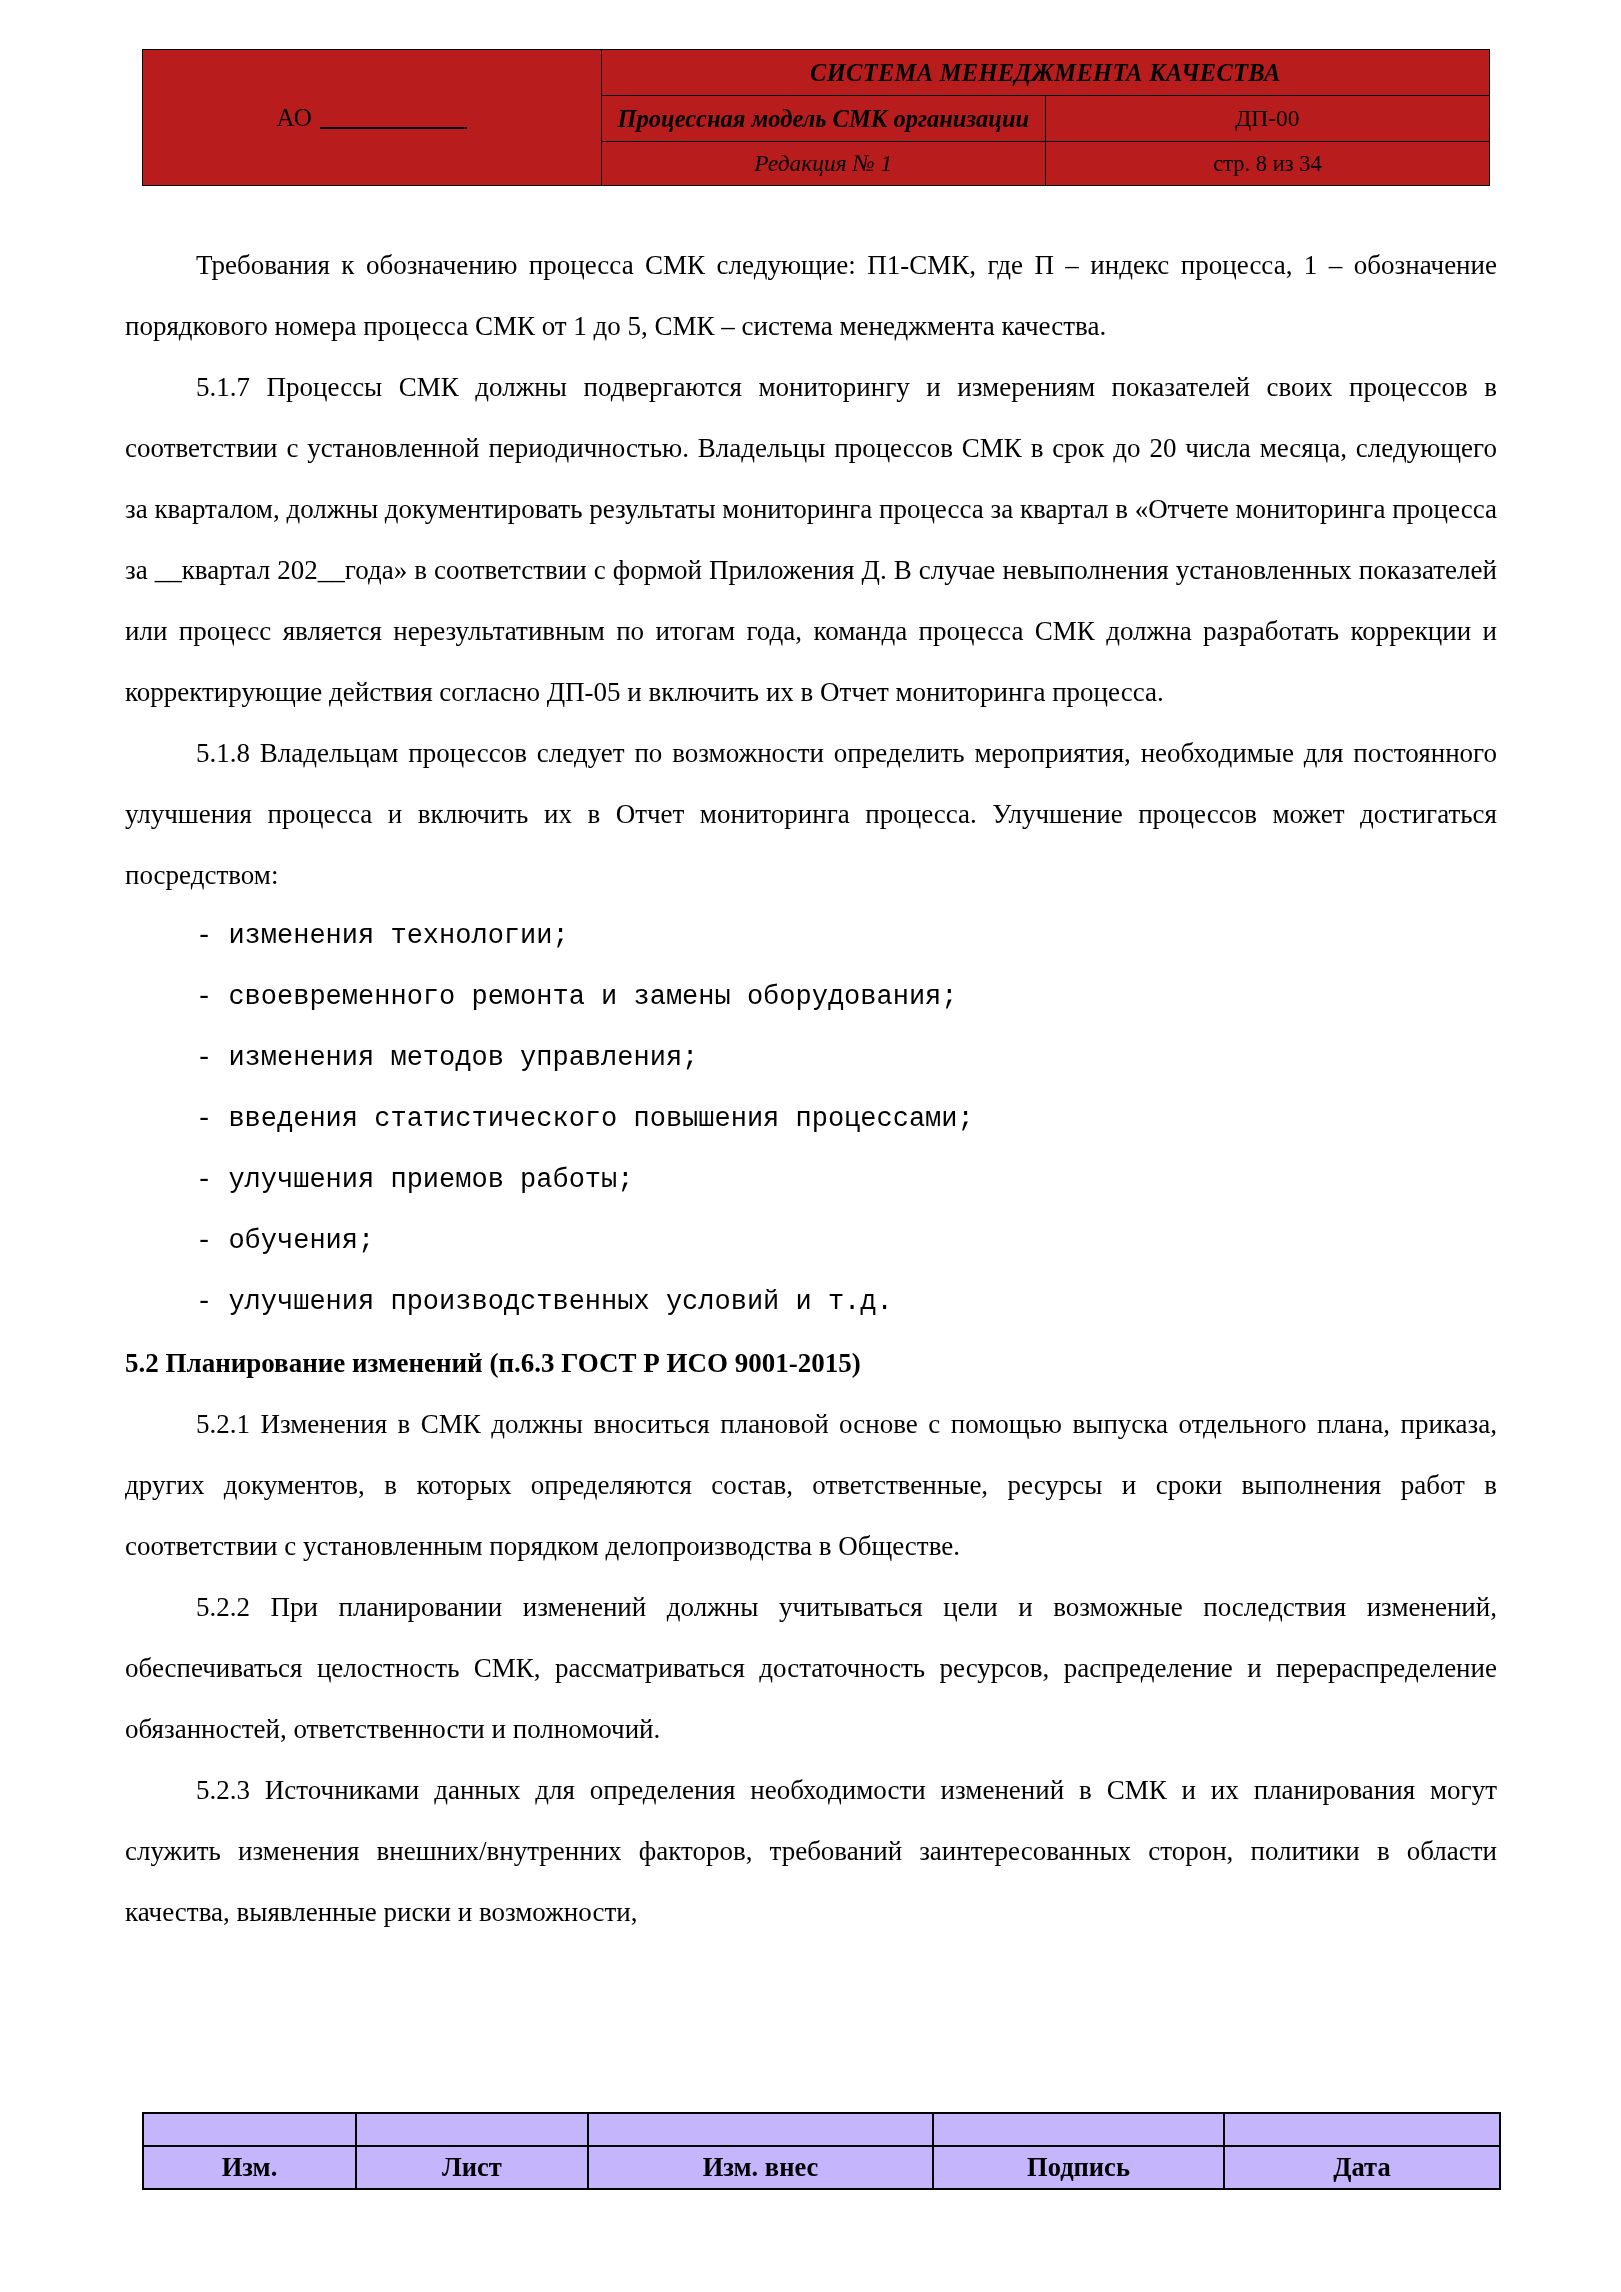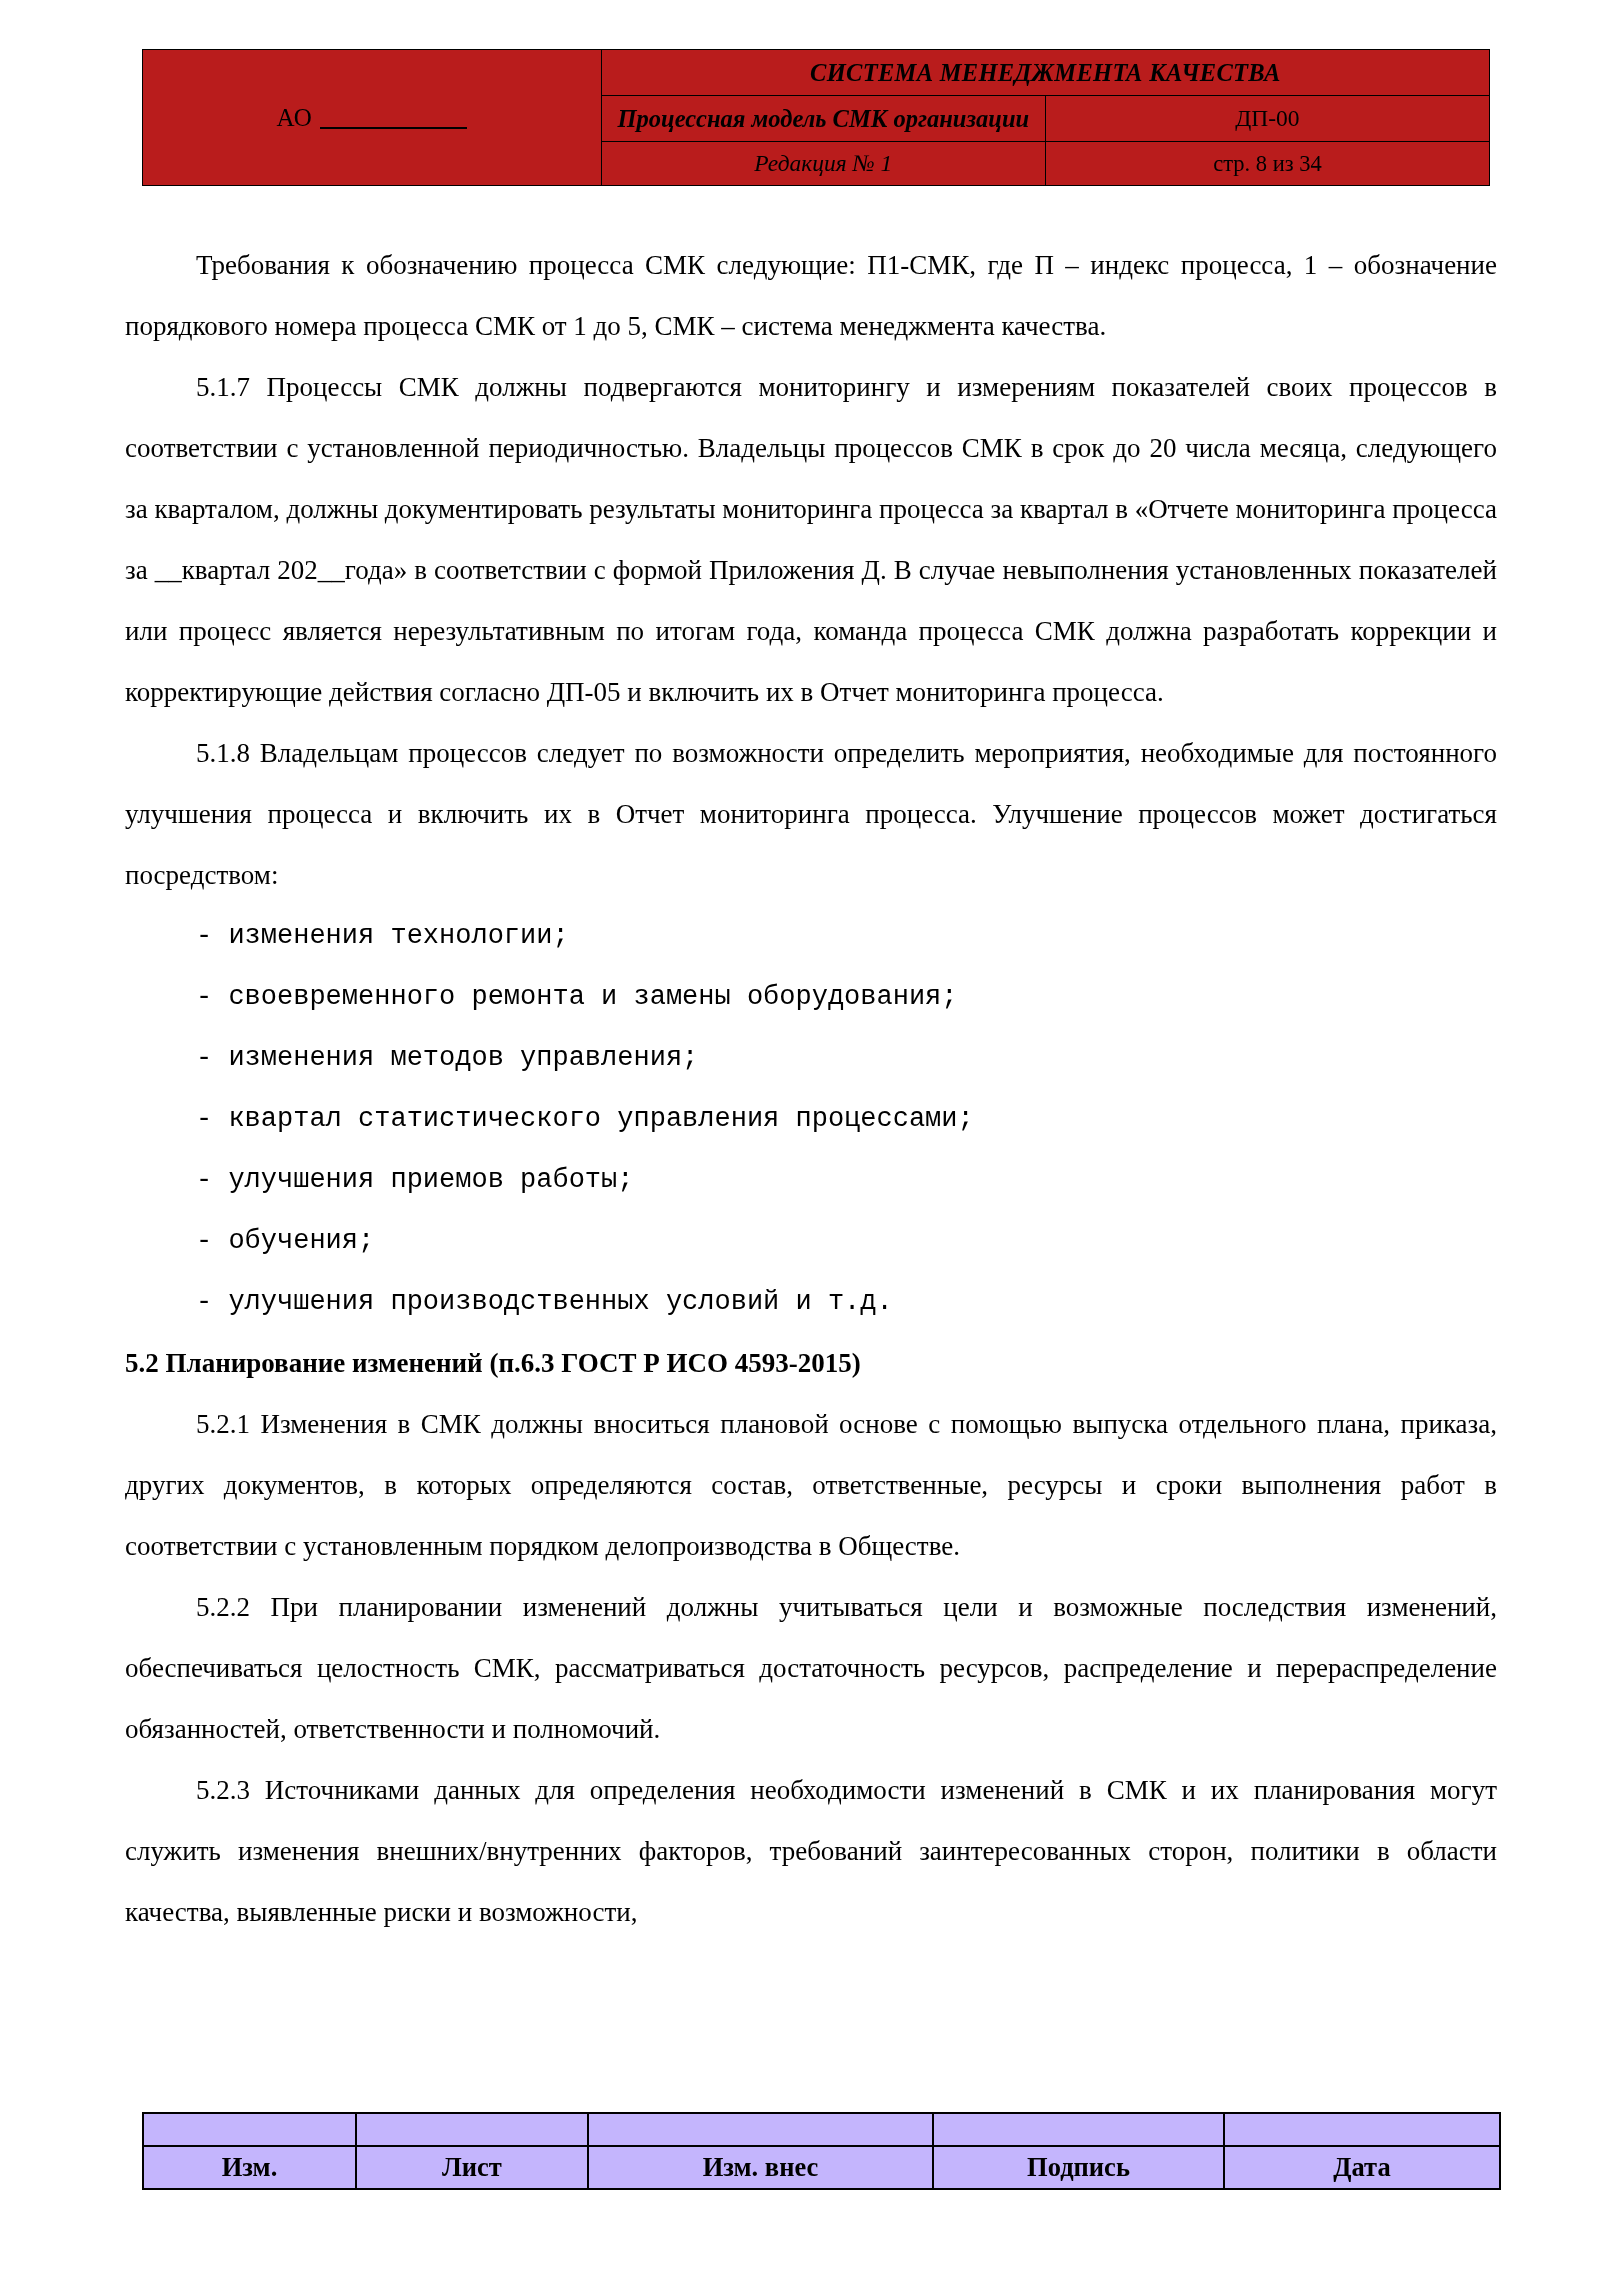--- a/index.html
+++ b/index.html
@@ -180,27 +180,27 @@
     <p class="para">Требования к обозначению процесса СМК  следующие:  П1-СМК, где    П – индекс процесса, 1 – обозначение порядкового номера процесса СМК от 1 до 5, СМК – система менеджмента качества.</p>
 
     <p class="para">5.1.7 Процессы СМК должны подвергаются мониторингу и измерениям показателей своих процессов в соответствии с установленной периодичностью. Владельцы процессов СМК в срок до 20 числа месяца, следующего за кварталом, должны документировать результаты мониторинга процесса за квартал в «Отчете мониторинга процесса за __квартал 202__года» в соответствии с формой Приложения Д. В случае невыполнения установленных показателей или процесс является нерезультативным по итогам года, команда процесса СМК должна разработать коррекции и корректирующие действия согласно ДП-05 и включить их в Отчет мониторинга процесса.</p>
 
     <p class="para">5.1.8 Владельцам процессов следует по возможности определить мероприятия, необходимые для постоянного улучшения процесса и включить их в Отчет мониторинга процесса. Улучшение процессов может достигаться посредством:</p>
 
     <ul class="dash-list">
       <li>- изменения технологии;</li>
       <li>- своевременного ремонта и замены оборудования;</li>
       <li>- изменения методов управления;</li>
-      <li>- квартал статистического управления процессами;</li>
+      <li>- введения статистического повышения процессами;</li>
       <li>- улучшения приемов работы;</li>
       <li>- обучения;</li>
       <li>- улучшения производственных условий и т.д.</li>
     </ul>
 
-    <p class="heading">5.2 Планирование изменений (п.6.3 ГОСТ Р ИСО 4593-2015)</p>
+    <p class="heading">5.2 Планирование изменений (п.6.3 ГОСТ Р ИСО 9001-2015)</p>
 
     <p class="para">5.2.1 Изменения в СМК должны  вноситься плановой основе с помощью выпуска отдельного плана, приказа, других документов, в которых определяются состав, ответственные, ресурсы и сроки выполнения работ в соответствии с установленным порядком делопроизводства в Обществе.</p>
 
     <p class="para">5.2.2 При планировании изменений должны учитываться цели и возможные последствия изменений, обеспечиваться целостность СМК, рассматриваться достаточность ресурсов, распределение и перераспределение обязанностей, ответственности и полномочий.</p>
 
     <p class="para">5.2.3 Источниками данных для определения необходимости изменений в СМК и их планирования могут служить изменения внешних/внутренних факторов, требований заинтересованных сторон, политики в области качества, выявленные риски и возможности,</p>
 
   </div>
 
   <table class="footer-table">

